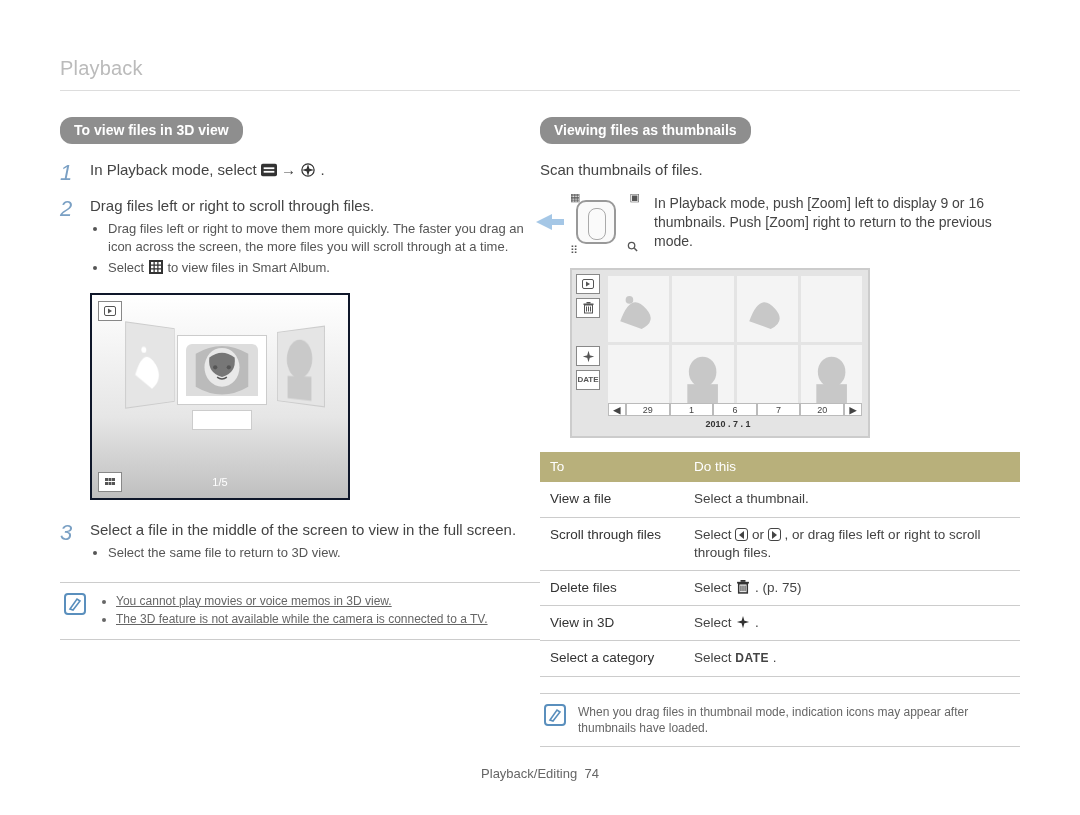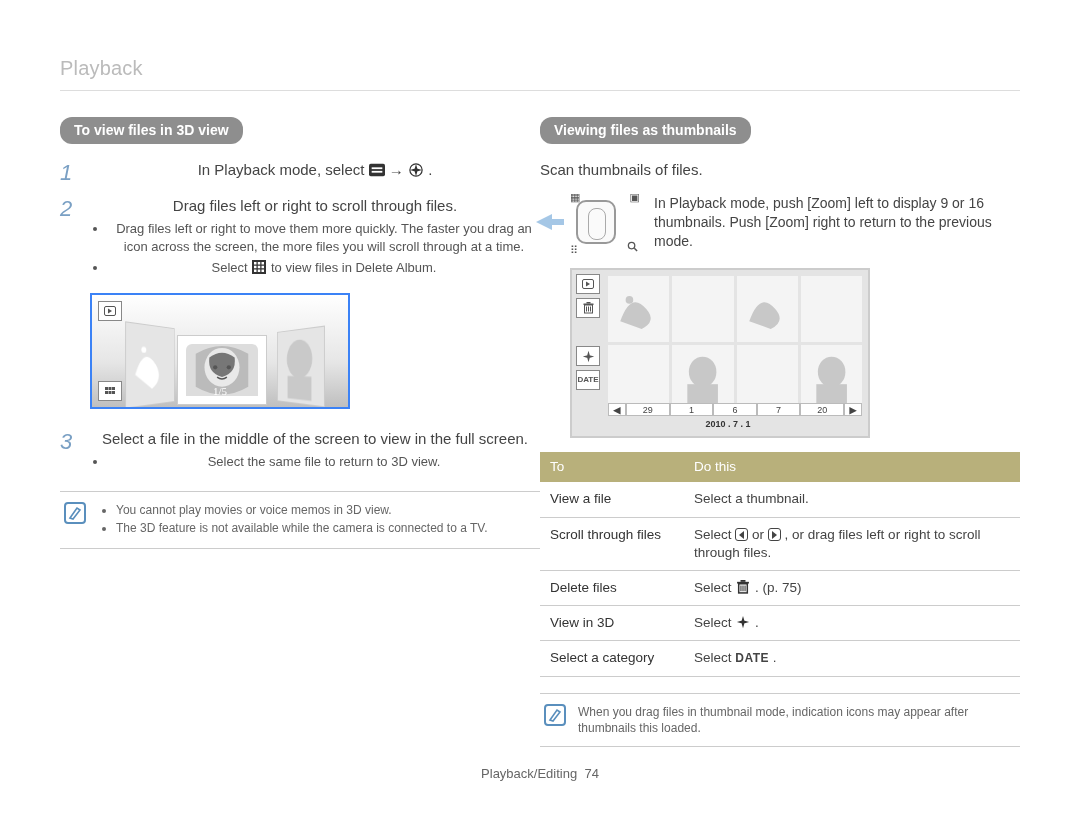--- a/index.html
+++ b/index.html
@@ -39,41 +39,40 @@
   .step { display: flex; gap: 12px; margin-bottom: 12px; }
   .step-num {
     color: #7aa0c4;
     font-size: 22px;
     font-style: italic;
     font-weight: 300;
     width: 18px;
     line-height: 1;
     padding-top: 2px;
   }
-  .step-body { flex: 1; font-size: 15px; color: #444; text-align: center; }
+  .step-body { flex: 1; font-size: 15px; color: #444; }
   .step-body .main { margin-bottom: 4px; }
   ul.sub { list-style: disc; padding-left: 18px; font-size: 13px; color: #555; }
   ul.sub li { margin-bottom: 4px; }
 
   .inline-icon {
     display: inline-block;
     vertical-align: -2px;
     width: 16px; height: 14px;
   }
   .inline-icon svg { width: 100%; height: 100%; display: block; }
 
   
   .screenshot-3d {
-    width: 260px; height: 116px;
-    border: 2px solid #3b82f6;
+    width: 260px; height: 207px;
+    border: 2px solid #0f172a;
     background: #fff;
     margin: 10px 0 20px 30px;
     position: relative;
     overflow: hidden;
-    font-family: Liberation Serif, serif;
   }
   .screenshot-3d .bg {
     position: absolute; inset: 0;
     background: linear-gradient(#ffffff 0%, #e6e6e6 60%, #bfbfbf 100%);
   }
   .sbtn {
     position: absolute; width: 24px; height: 20px;
     background: #fff; border: 1.5px solid #888;
     display: flex; align-items: center; justify-content: center;
     font-size: 11px; color: #555;
@@ -90,21 +89,21 @@
     color: #fff; font-size: 11px;
   }
   .face {
     position:absolute; inset:8px;
     border-radius: 6px 6px 0 0;
     background: #ddd;
   }
 
   
   .note { display: flex; gap: 12px; border-top: 1px solid #ccc; border-bottom: 1px solid #ccc; padding: 10px 4px; margin-top: 16px; }
-  .note ul { list-style: disc; padding-left: 18px; font-size: 12px; color: #666; }
+  .note ul { list-style: disc; padding-left: 18px; font-size: 12px; color: #666; text-decoration: underline; }
   .note ul li { margin-bottom: 2px; }
   .note-icon {
     width: 22px; height: 22px; flex: 0 0 22px;
     border: 2px solid #5a8fbd; color: #5a8fbd;
     border-radius: 4px;
     display:flex; align-items:center; justify-content:center;
     font-size:13px; font-weight:700;
   }
 
   .subtext { font-size: 15px; color: #444; margin-bottom: 14px; }
@@ -260,21 +259,21 @@
                   <rect x="5.75" y="2" width="2.5" height="2.5" fill="#fff"></rect>
                   <rect x="9.5" y="2" width="2.5" height="2.5" fill="#fff"></rect>
                 <rect x="2" y="5.75" width="2.5" height="2.5" fill="#fff"></rect>
                   <rect x="5.75" y="5.75" width="2.5" height="2.5" fill="#fff"></rect>
                   <rect x="9.5" y="5.75" width="2.5" height="2.5" fill="#fff"></rect>
                 <rect x="2" y="9.5" width="2.5" height="2.5" fill="#fff"></rect>
                   <rect x="5.75" y="9.5" width="2.5" height="2.5" fill="#fff"></rect>
                   <rect x="9.5" y="9.5" width="2.5" height="2.5" fill="#fff"></rect>
               </svg>
             </span>
-            <span> to view files in Delete Album.</span>
+            <span> to view files in Smart Album.</span>
           </li>
         </ul>
       </div>
     </div>
 
     <div class="screenshot-3d">
       <div class="bg"></div>
       <div class="sbtn" style="left:6px; top:6px;">
         <svg width="12" height="10" viewBox="0 0 12 10">
             <rect x="0.5" y="0.5" width="11" height="9" rx="1.5" fill="none" stroke="#555"></rect>
@@ -481,20 +480,20 @@
         </tr>
       </tbody>
     </table>
 
     <div class="note">
       <div class="note-icon">
         <svg width="14" height="14" viewBox="0 0 14 14">
             <path d="M2 12 L9 2 L12 4 L5 13 Z" fill="none" stroke="#5a8fbd" stroke-width="1.6"></path>
           </svg>
       </div>
-      <div style="font-size:12px;color:#666;">When you drag files in thumbnail mode, indication icons may appear after thumbnails this loaded.</div>
+      <div style="font-size:12px;color:#666;">When you drag files in thumbnail mode, indication icons may appear after thumbnails have loaded.</div>
     </div>
   </div>
 </div>
 
 <div class="footer">
   <span>Playback/Editing</span>&nbsp;&nbsp;<span>74</span>
 </div>
 
 </body></html>

